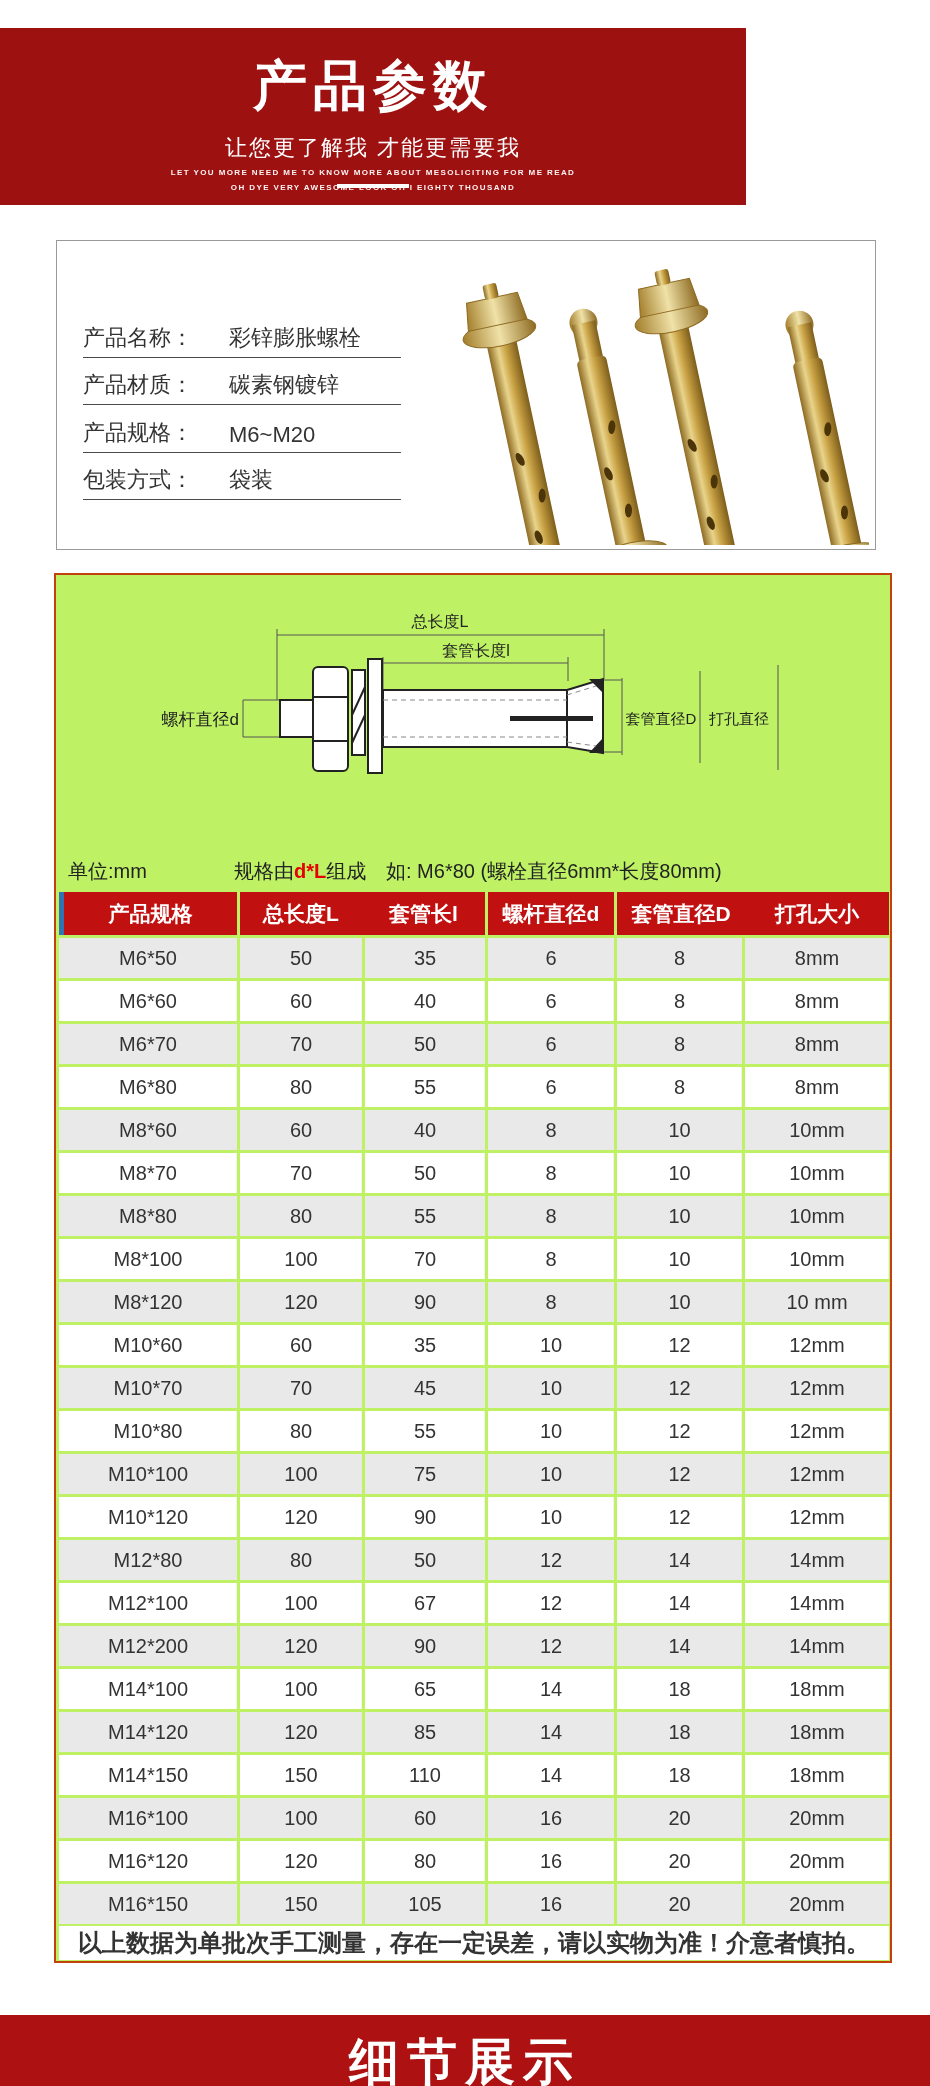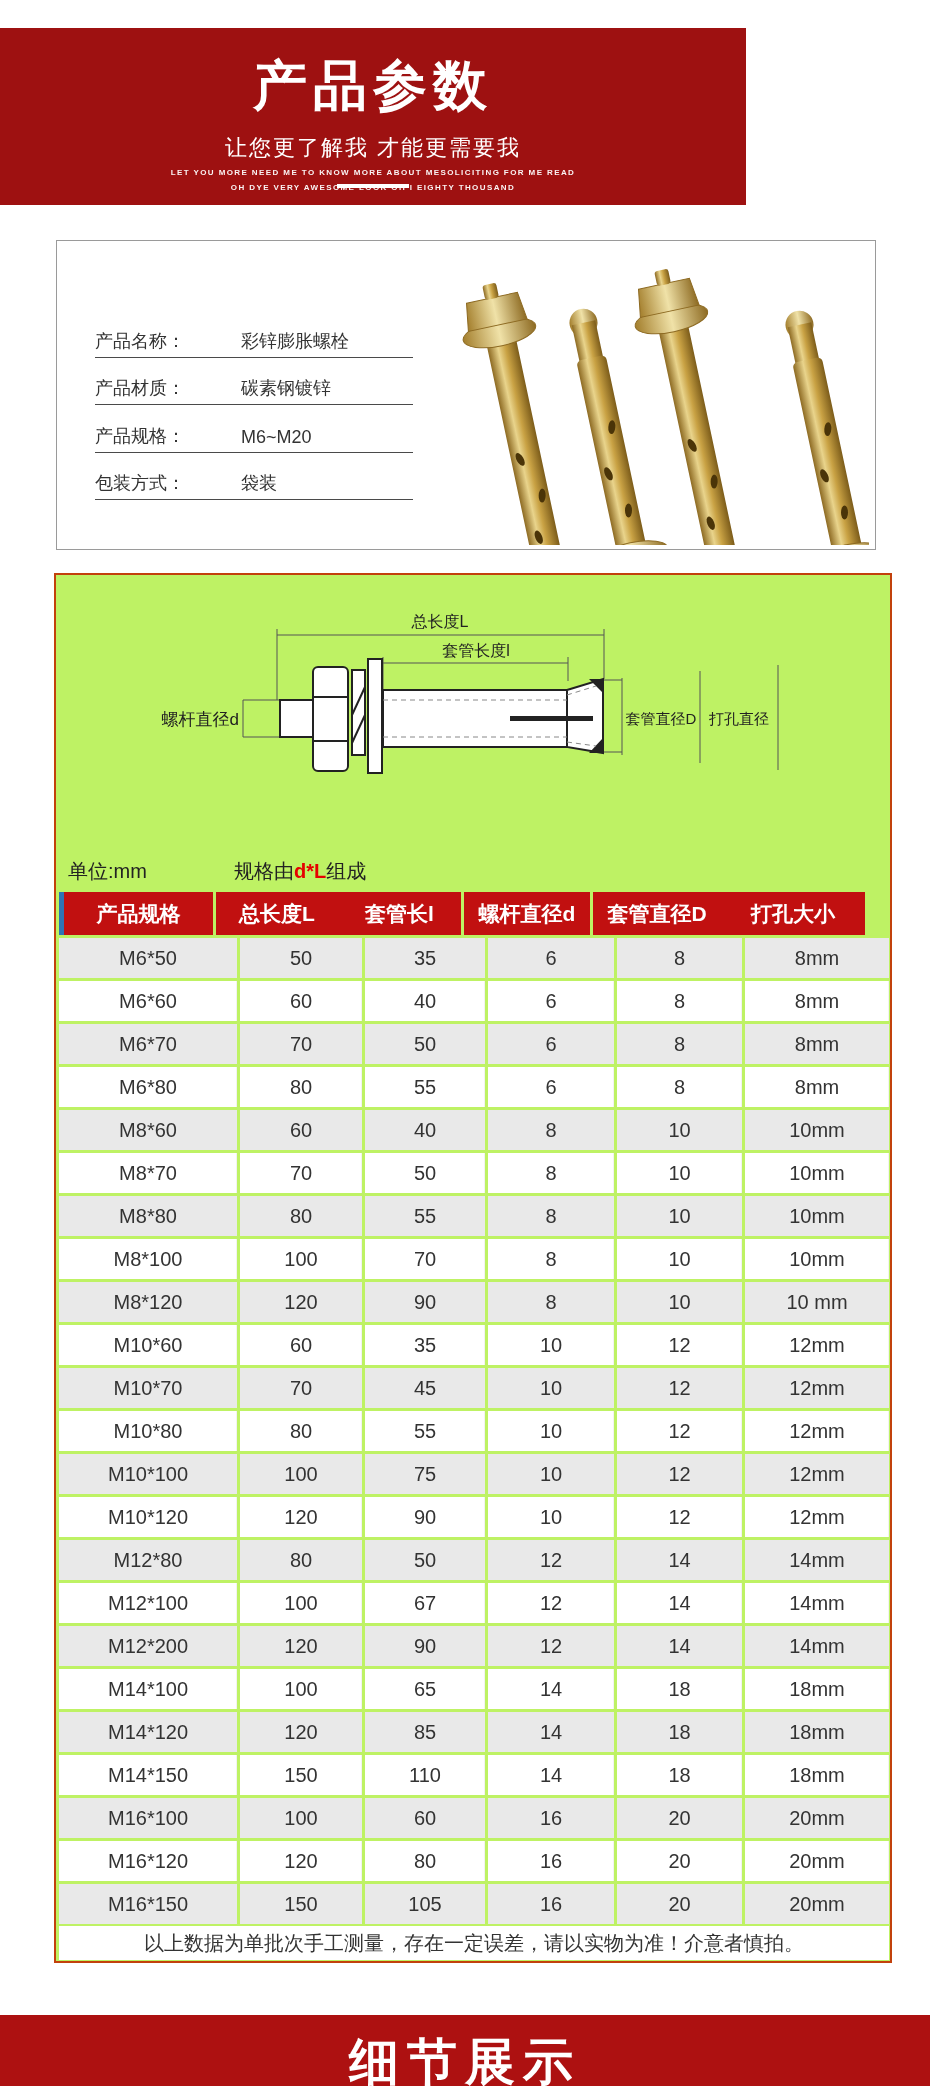--- a/index.html
+++ b/index.html
@@ -7,22 +7,22 @@
         font-family:"Liberation Sans","DejaVu Sans",sans-serif;color:#333;}
   
   .banner{position:absolute;left:0;top:28px;width:746px;height:177px;background:#9e1111;
           color:#fff;text-align:center;}
   .banner-title{padding-top:22px;font-size:54px;font-weight:bold;letter-spacing:6px;}
   .banner-sub{margin-top:10px;font-size:22px;letter-spacing:2px;}
   .banner-en{margin-top:5px;font-size:8px;line-height:10px;font-weight:bold;letter-spacing:1.4px;opacity:.95;}
   .banner-dash{position:absolute;left:50%;transform:translateX(-50%);bottom:17px;width:72px;height:4px;background:#fff;}
   
   .box1{position:absolute;left:56px;top:240px;width:818px;height:308px;border:1px solid #9a9a9a;background:#fff;}
-  .info-row{position:absolute;left:38px;width:318px;height:33px;border-bottom:1px solid #4a4a4a;
-            font-size:18px;color:#333;display:flex;align-items:flex-end;padding-bottom:4px;box-sizing:border-box;}
+  .info-row{position:absolute;left:26px;width:318px;height:33px;border-bottom:1px solid #4a4a4a;
+            font-size:22px;color:#333;display:flex;align-items:flex-end;padding-bottom:4px;box-sizing:border-box;}
   .info-row .lbl{width:128px;}
   .info-row .val{margin-left:18px;}
   .bolts-photo{position:absolute;left:292px;top:8px;width:520px;height:296px;overflow:hidden;}
   
   .box2{position:absolute;left:54px;top:573px;width:838px;height:1390px;border:2px solid #c2410c;background:#bef264;box-sizing:border-box;}
   .diagram{position:absolute;left:0;top:0;width:834px;height:280px;}
   .unit-line{position:absolute;left:0;top:283px;width:834px;height:26px;font-size:20px;color:#222;white-space:nowrap;}
   .unit-line .u1{position:absolute;left:12px;}
   .unit-line .u2{position:absolute;left:178px;text-align:center;}
   .unit-line .u3{position:absolute;left:330px;}
@@ -32,23 +32,23 @@
   .thead{display:flex;height:43px;}
   .thead .blue{width:5px;background:#2f74b5;}
   .th{background:#c11010;color:#fff;font-weight:bold;font-size:21px;display:flex;align-items:center;justify-content:center;}
   .gap{margin-right:3px;}
   .th .sub{display:block;text-align:center;}
   .tr{display:flex;height:40px;margin-top:3px;}
   .td{display:flex;align-items:center;justify-content:center;font-size:20px;color:#333;}
   .tr.odd .td{background:#e9e9e9;}
   .tr.even .td{background:#ffffff;box-shadow:inset -1px 0 0 rgba(0,0,0,0.05);}
   .c0{width:178px;}.c1{width:122px;}.c2{width:120px;}.c3{width:126px;}.c4{width:125px;}.c5{width:144px;margin-right:0;}
-  .c0h{width:149px;}
+  .c0h{width:173px;}
   .note-row{position:absolute;left:3px;top:1351px;width:830px;height:34px;display:flex;align-items:center;justify-content:center;
-            font-size:20px;color:#333;background:#fff;}
+            font-size:24px;color:#333;background:#fff;font-weight:bold;}
   
   .footer-bar{position:absolute;left:0;top:2015px;width:930px;height:90px;background:#ad1111;overflow:hidden;text-align:center;}
   .footer-title{margin-top:22px;font-size:50px;font-weight:bold;color:#fff;letter-spacing:8px;line-height:1;}
   svg text{font-family:"Liberation Sans","DejaVu Sans",sans-serif;}
 </style>
 </head>
 <body>
 
 <div class="page">
 
@@ -183,20 +183,21 @@
         <text x="420" y="81" font-size="16" text-anchor="middle" id="dl-sleeve-len">套管长度l</text>
         <text x="183" y="150" font-size="17" text-anchor="end" id="dl-screw-d">螺杆直径d</text>
         <text x="605" y="149" font-size="15" text-anchor="middle" id="dl-sleeve-d">套管直径D</text>
         <text x="683" y="149" font-size="15" text-anchor="middle" id="dl-hole-d">打孔直径</text>
       </g>
     </svg>
 
     <div class="unit-line">
       <span class="u1">单位:mm</span>
       <span class="u2"><span>规格由</span><span class="hl">d*L</span><span>组成</span></span>
+      <span class="u3">如: M6*80 (螺栓直径6mm*长度80mm)</span>
     </div>
 
     <div class="spec-table">
       <div class="thead">
         <div class="blue"></div>
         <div class="th c0h gap">产品规格</div>
         <div class="th gap" style="width:245px">
           <span class="sub" style="width:122px">总长度L</span>
           <span class="sub" style="width:123px">套管长l</span>
         </div>

